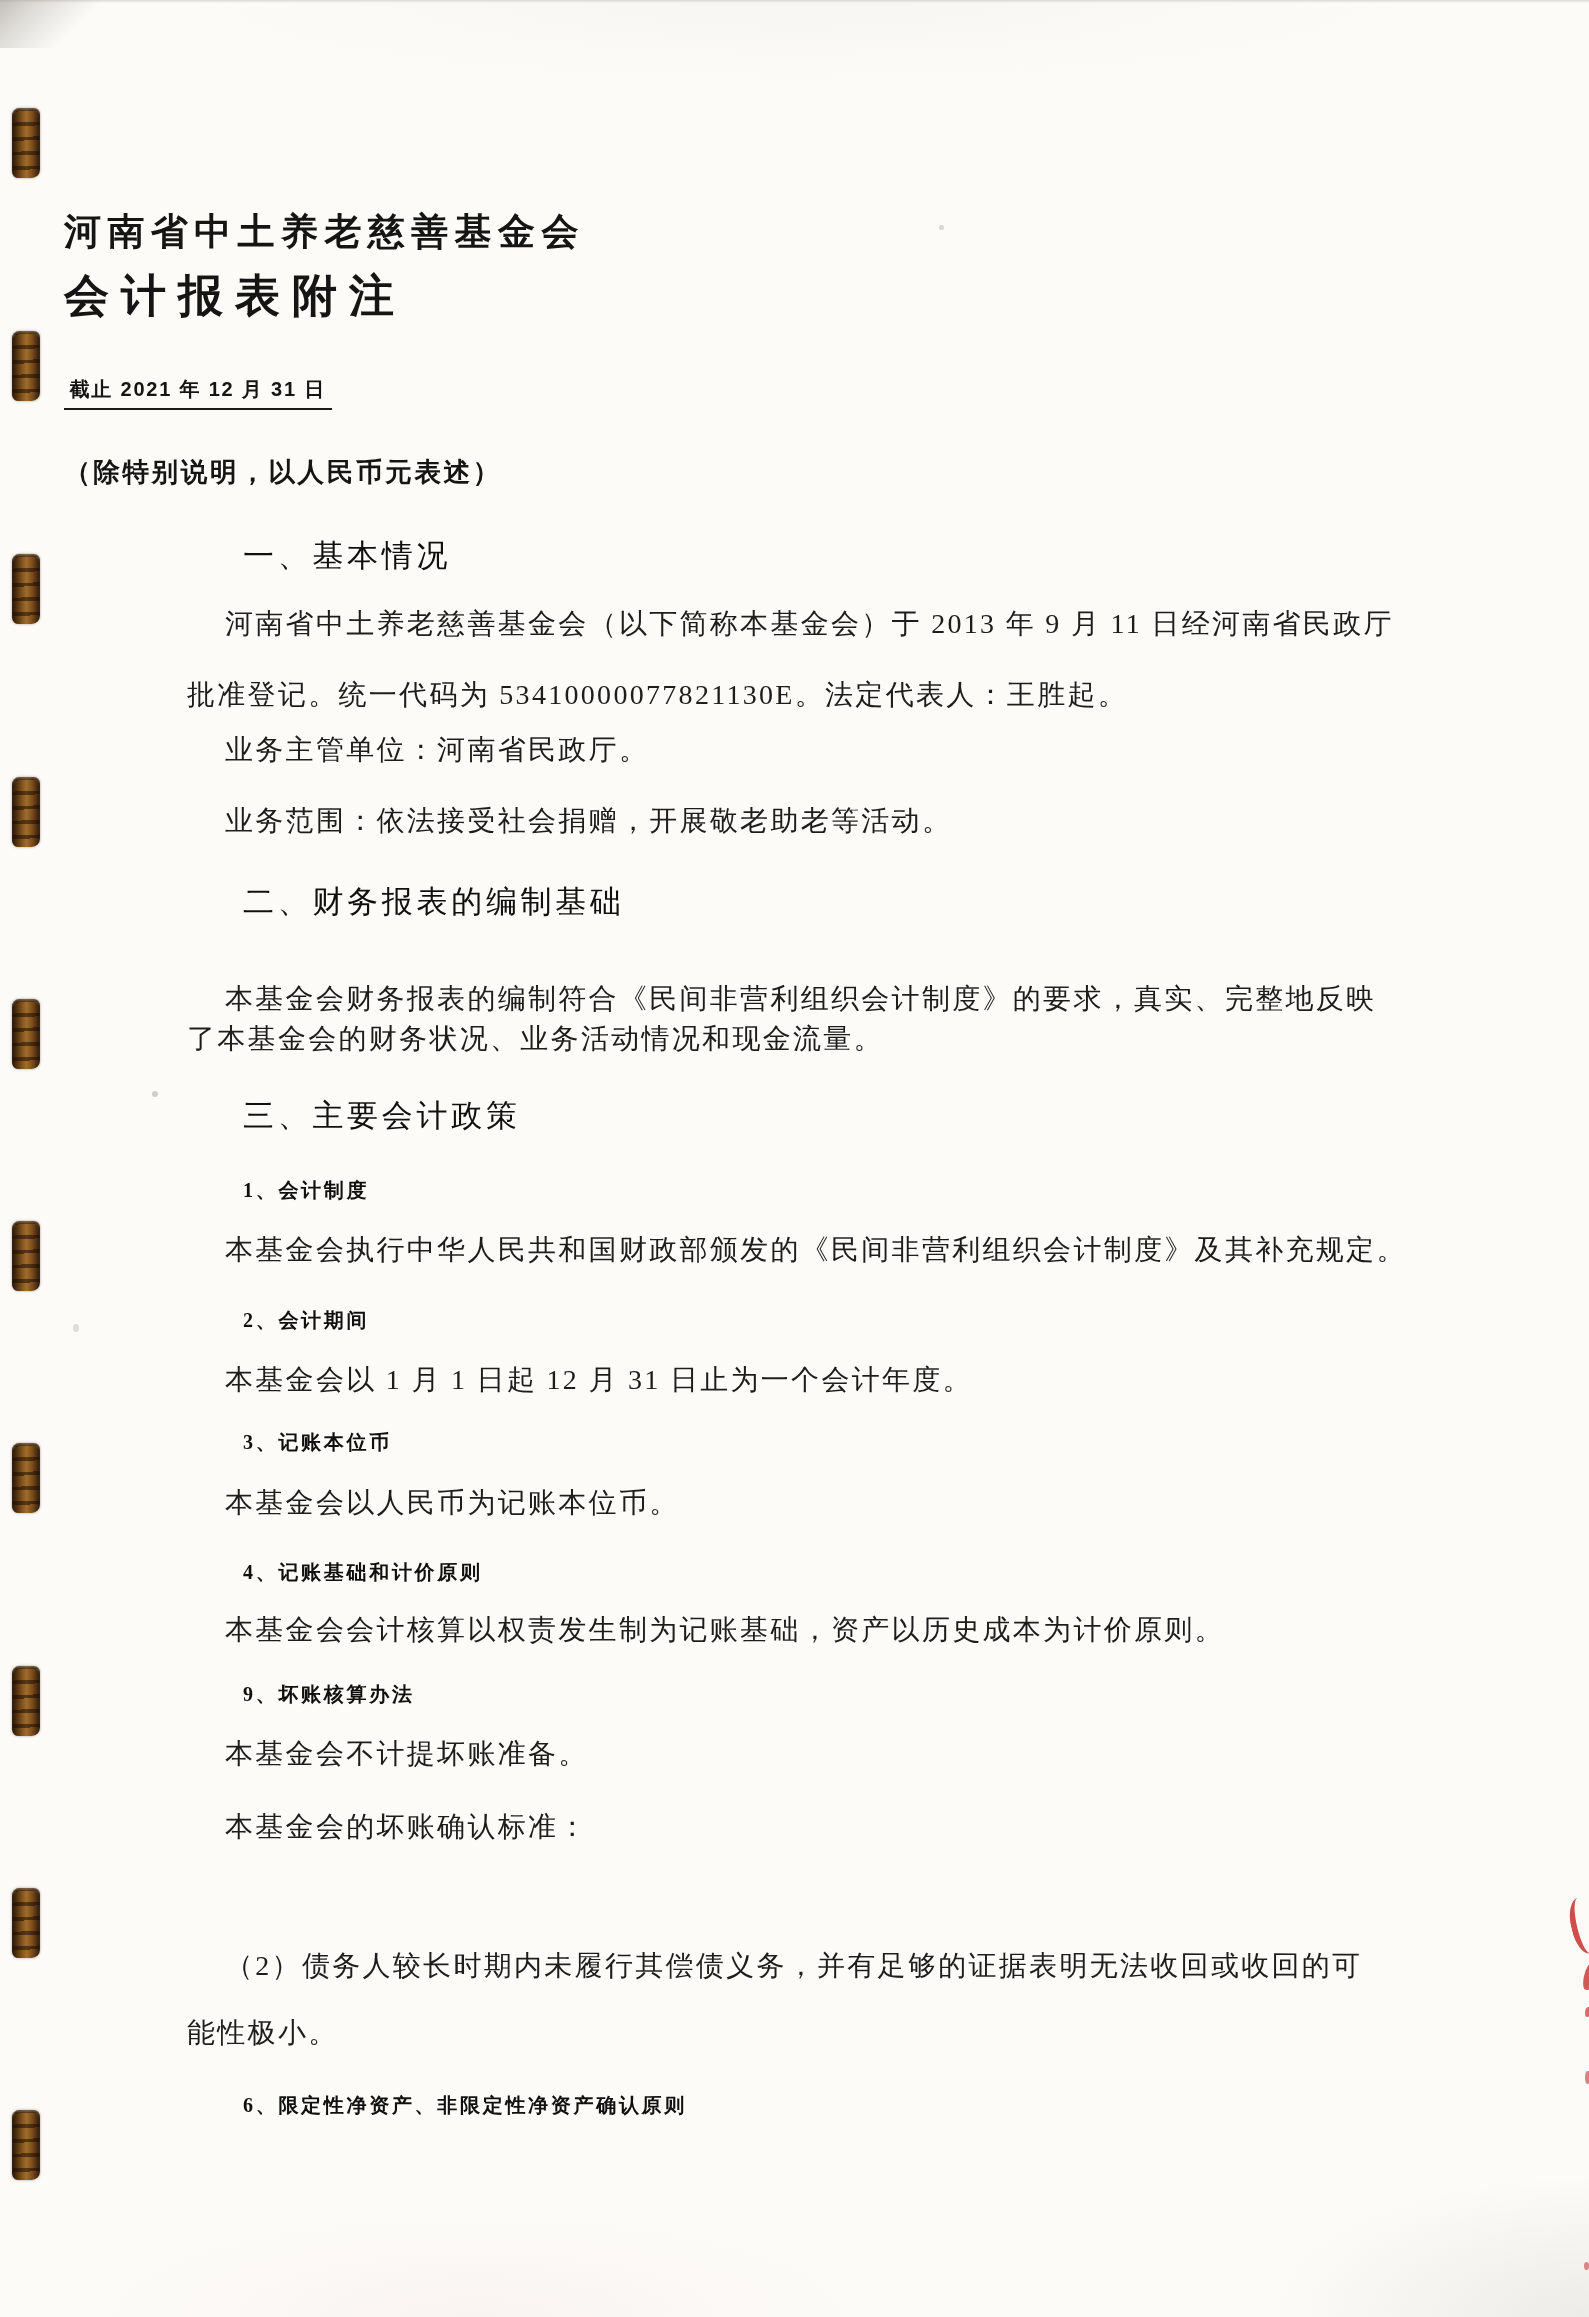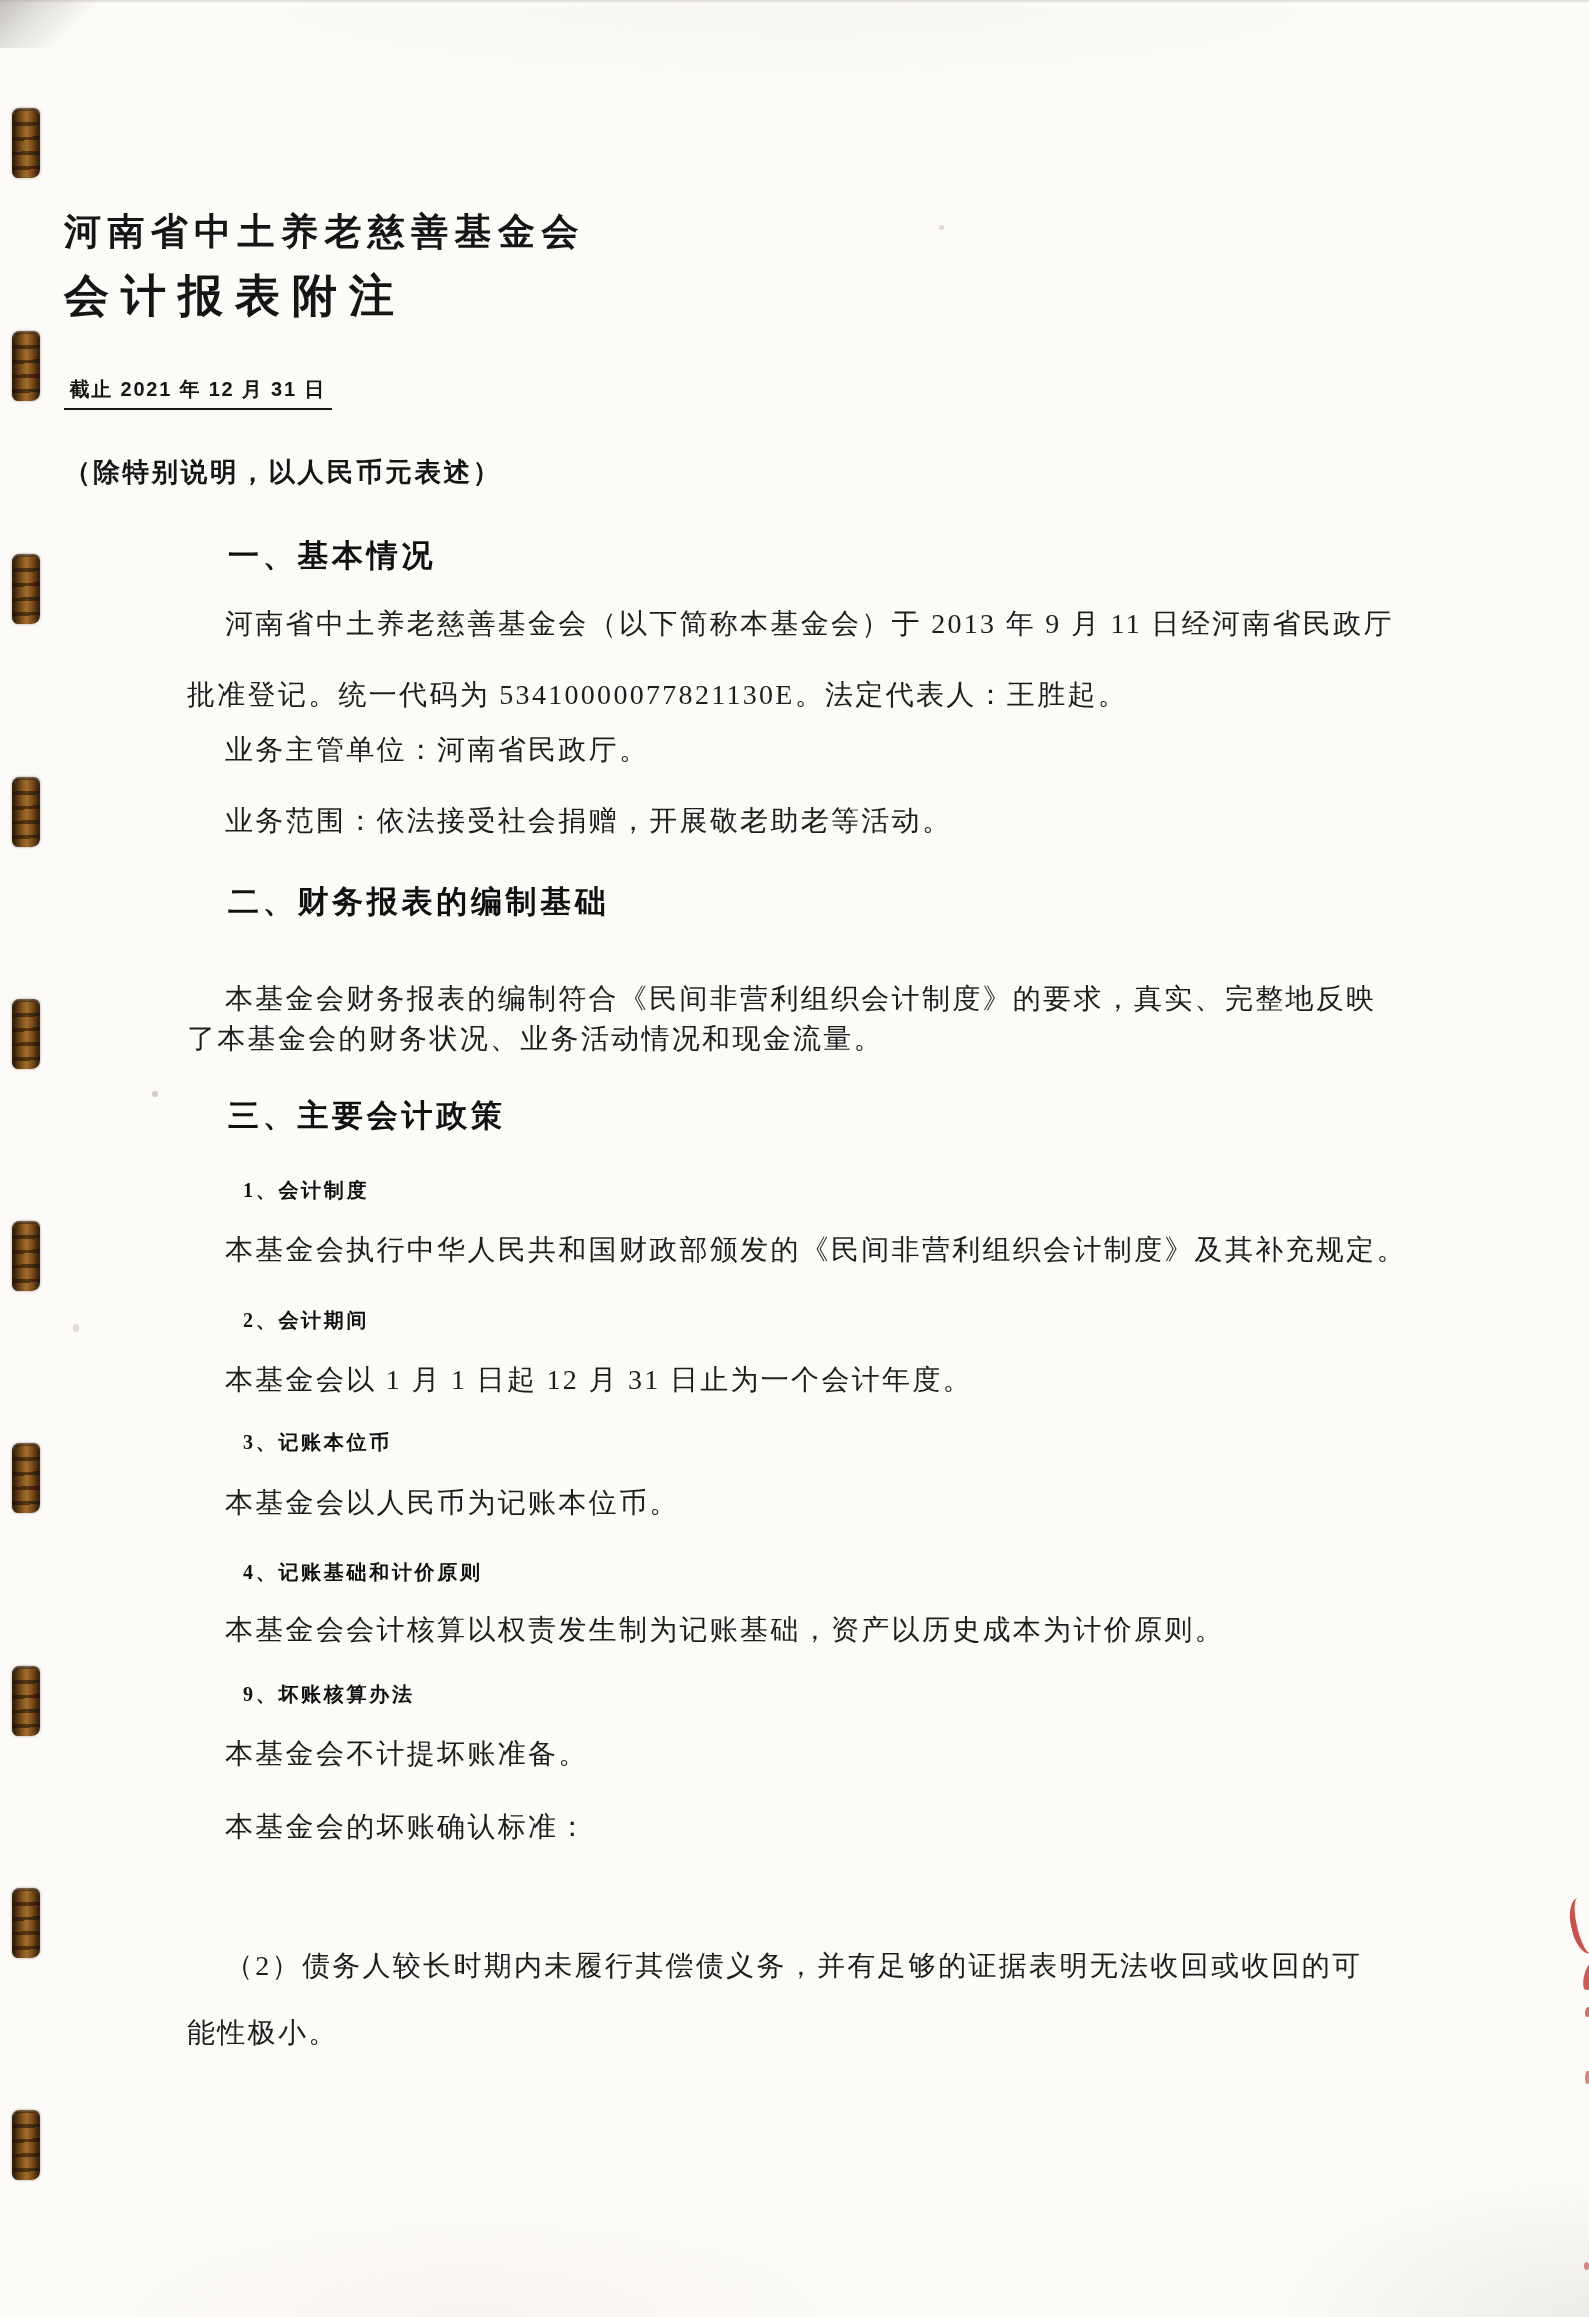--- a/index.html
+++ b/index.html
@@ -71,23 +71,23 @@
     font-weight: 700; font-size: 20px; letter-spacing: 1.8px;
   }
   .date-underline {
     display: inline-block; border-bottom: 2.7px solid #1a1a1a; padding: 0 5.5px 4.6px 5.5px;
   }
   .currency-note {
     font-family: "Liberation Sans", sans-serif;
     font-weight: 700; font-size: 26.5px; letter-spacing: 2.7px;
   }
   .sec-h {
-    position: absolute; left: 228px; white-space: nowrap;
+    position: absolute; left: 243px; white-space: nowrap;
     font-family: "Liberation Sans", sans-serif;
-    font-weight: 700; font-size: 31px; letter-spacing: 3.7px; color: #101010;
+    font-weight: 400; font-size: 31px; letter-spacing: 3.7px; color: #101010;
   }
   .item-h {
     position: absolute; left: 243px; white-space: nowrap;
     font-family: Liberation Serif, serif;
     font-weight: 700; font-size: 20px; letter-spacing: 2.7px; color: #101010;
   }
   .line {
     position: absolute; white-space: nowrap;
     font-size: 28px; letter-spacing: 2.3px; color: #1d1d1d;
   }
@@ -148,20 +148,21 @@
 
   <div class="item-h" style="top:1559px">4、记账基础和计价原则</div>
   <div class="line indent" style="top:1611px">本基金会会计核算以权责发生制为记账基础，资产以历史成本为计价原则。</div>
 
   <div class="item-h" style="top:1681px">9、坏账核算办法</div>
   <div class="line indent" style="top:1735px">本基金会不计提坏账准备。</div>
   <div class="line indent" style="top:1808px">本基金会的坏账确认标准：</div>
   <div class="line indent" style="top:1947px">（2）债务人较长时期内未履行其偿债义务，并有足够的证据表明无法收回或收回的可</div>
   <div class="line flush" style="top:2014px">能性极小。</div>
 
+  <div class="item-h" style="top:2092px">6、限定性净资产、非限定性净资产确认原则</div>
 
   <div class="stamp-stroke1"></div>
   <div class="stamp-stroke2"></div>
   <div class="stamp-dot1"></div>
   <div class="stamp-dot2"></div>
   <div class="stamp-dot3"></div>
   <div class="speck1"></div>
   <div class="speck2"></div>
   <div class="speck3"></div>
 

